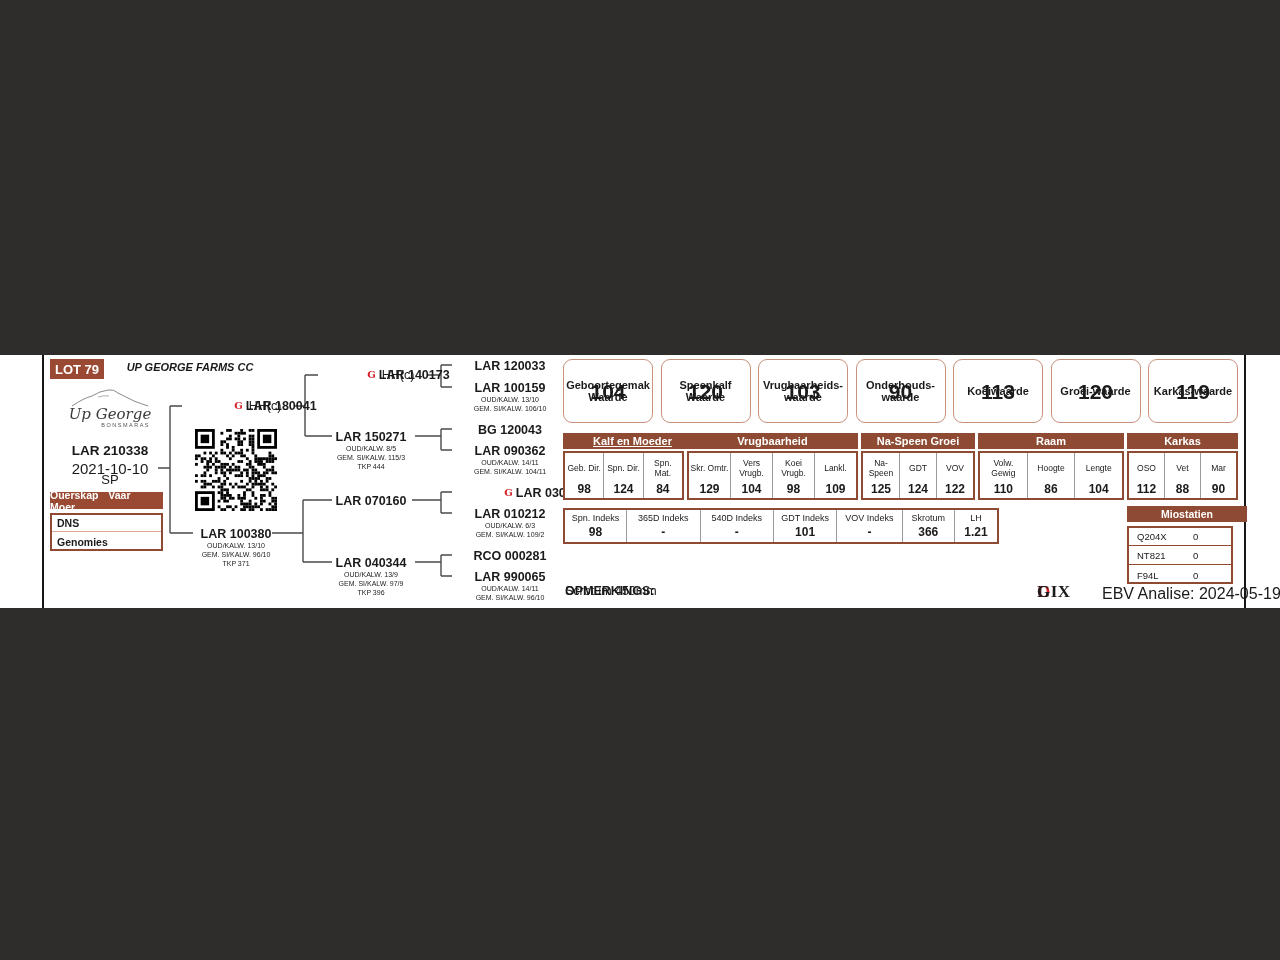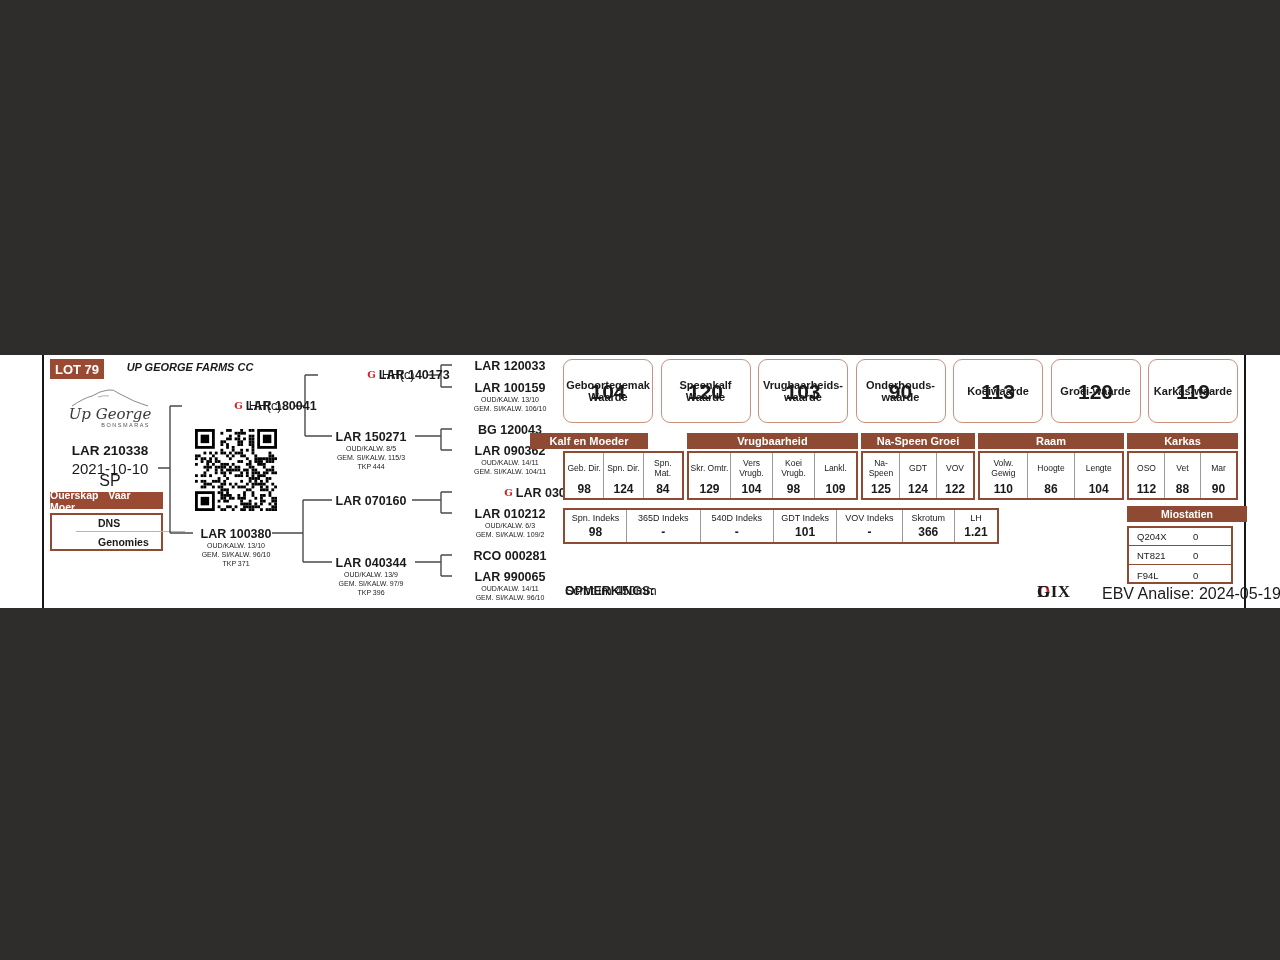--- a/index.html
+++ b/index.html
@@ -13,26 +13,26 @@
   .lot-badge { left:50px; top:4px; width:54px; height:20px; background:#9a4a33; color:#fff;
                font-size:13px; font-weight:700; display:flex; align-items:center; justify-content:center; }
   .farm-name { left:108px; top:6px; width:164px; text-align:center; font-style:italic; font-weight:700; font-size:11px; }
   .logo { left:68px; top:33px; width:84px; height:44px; }
   .logo svg { position:absolute; left:0; top:0; }
   .logo-script { position:absolute; left:0; top:17px; width:84px; text-align:center;
                  font-family:"DejaVu Serif",serif; font-style:italic; font-size:15px; color:#3a3a3a; }
   .logo-sub { position:absolute; right:2px; top:34px; font-size:5.5px; letter-spacing:1.5px; color:#555; }
   .animal-id { left:50px; top:88px; width:120px; text-align:center; font-weight:700; font-size:13.5px; }
   .animal-date { left:50px; top:105px; width:120px; text-align:center; font-size:15px; }
-  .animal-sp { left:50px; top:117px; width:120px; text-align:center; font-size:16px; }
+  .animal-sp { left:50px; top:117px; width:120px; text-align:center; font-size:13px; }
   .ouerskap-bar { left:50px; top:137px; width:113px; height:17px; background:#9a4a33; color:#fff;
                   font-size:10.5px; font-weight:700; display:flex; align-items:center; justify-content:center; word-spacing:7px; }
   .dns-box { left:50px; top:158px; width:113px; height:38px; border:2px solid #8e4a32; background:#fff; }
   .dns-row { position:absolute; left:0; width:109px; height:17px; font-size:10.5px; font-weight:700;
-             display:flex; align-items:center; padding-left:22px;margin-left:24px; }
+             display:flex; align-items:center; padding-left:5px; }
   .dns-row.r0 { top:0; border-bottom:1px solid #dca88f; }
   .dns-row.r1 { top:18px; }
 
   
   .pnode { text-align:center; }
   .pname { position:relative; font-weight:700; font-size:12.5px; white-space:nowrap; }
   .psuffix { font-weight:400; margin-left:3px; }
   .pstat { position:relative; font-size:7px; line-height:9px; color:#222; white-space:nowrap; }
   .bicon { position:relative; color:#d42027; font-weight:700; font-size:10px; font-family:"DejaVu Serif",serif; margin-right:3px; top:-1px; }
   .plines { left:0; top:0; }
@@ -498,21 +498,21 @@
     <div class="card">
       <div class="card-title">Groei-waarde</div>
       <div class="card-value">120</div>
     </div>
     <div class="card">
       <div class="card-title">Karkas-waarde</div>
       <div class="card-value">119</div>
     </div>
   </div>
 
-  <div class="grp-head" style="left:530px; width:118px;">Kalf en Moeder</div>
+  <div class="grp-head" style="left:563px; width:139px;text-decoration:underline;">Kalf en Moeder</div>
   <div class="grp-head" style="left:687px; width:171px;">Vrugbaarheid</div>
   <div class="grp-head" style="left:861px; width:114px;">Na-Speen Groei</div>
   <div class="grp-head" style="left:978px; width:146px;">Raam</div>
   <div class="grp-head" style="left:1127px; width:111px;">Karkas</div>
 
   <div class="grp-body" style="left:563px; width:121px;">
     <div class="tcol">
         <div class="tcol-h">Geb. Dir.</div>
         <div class="tcol-v">98</div>
       </div>

